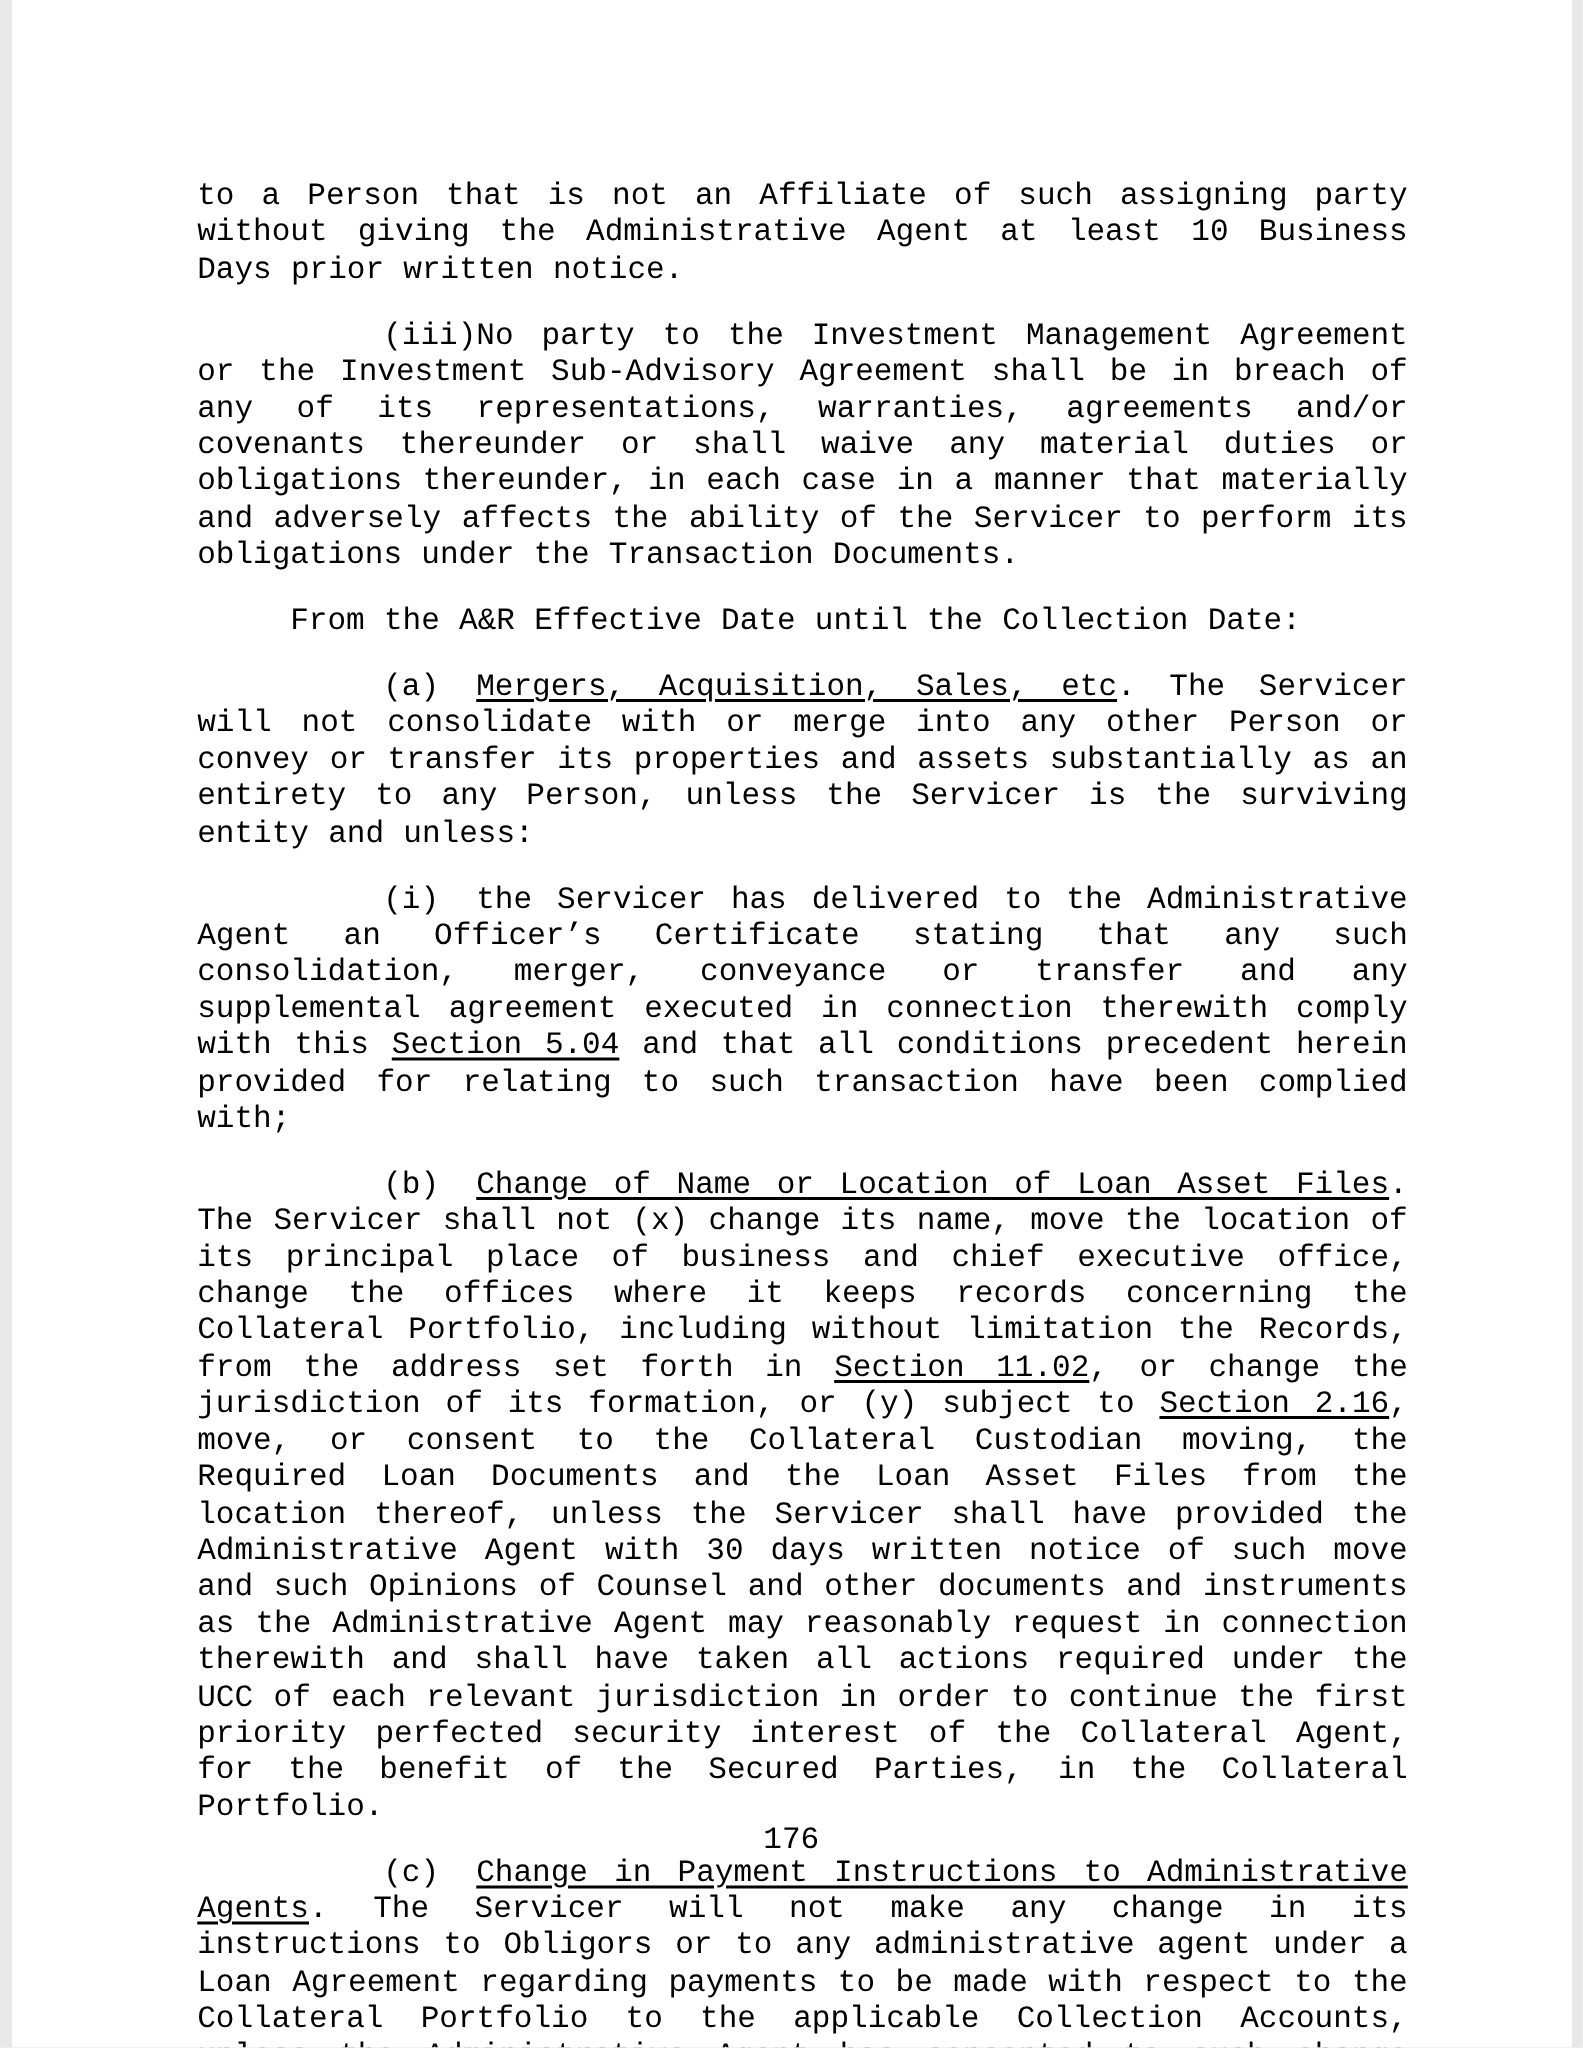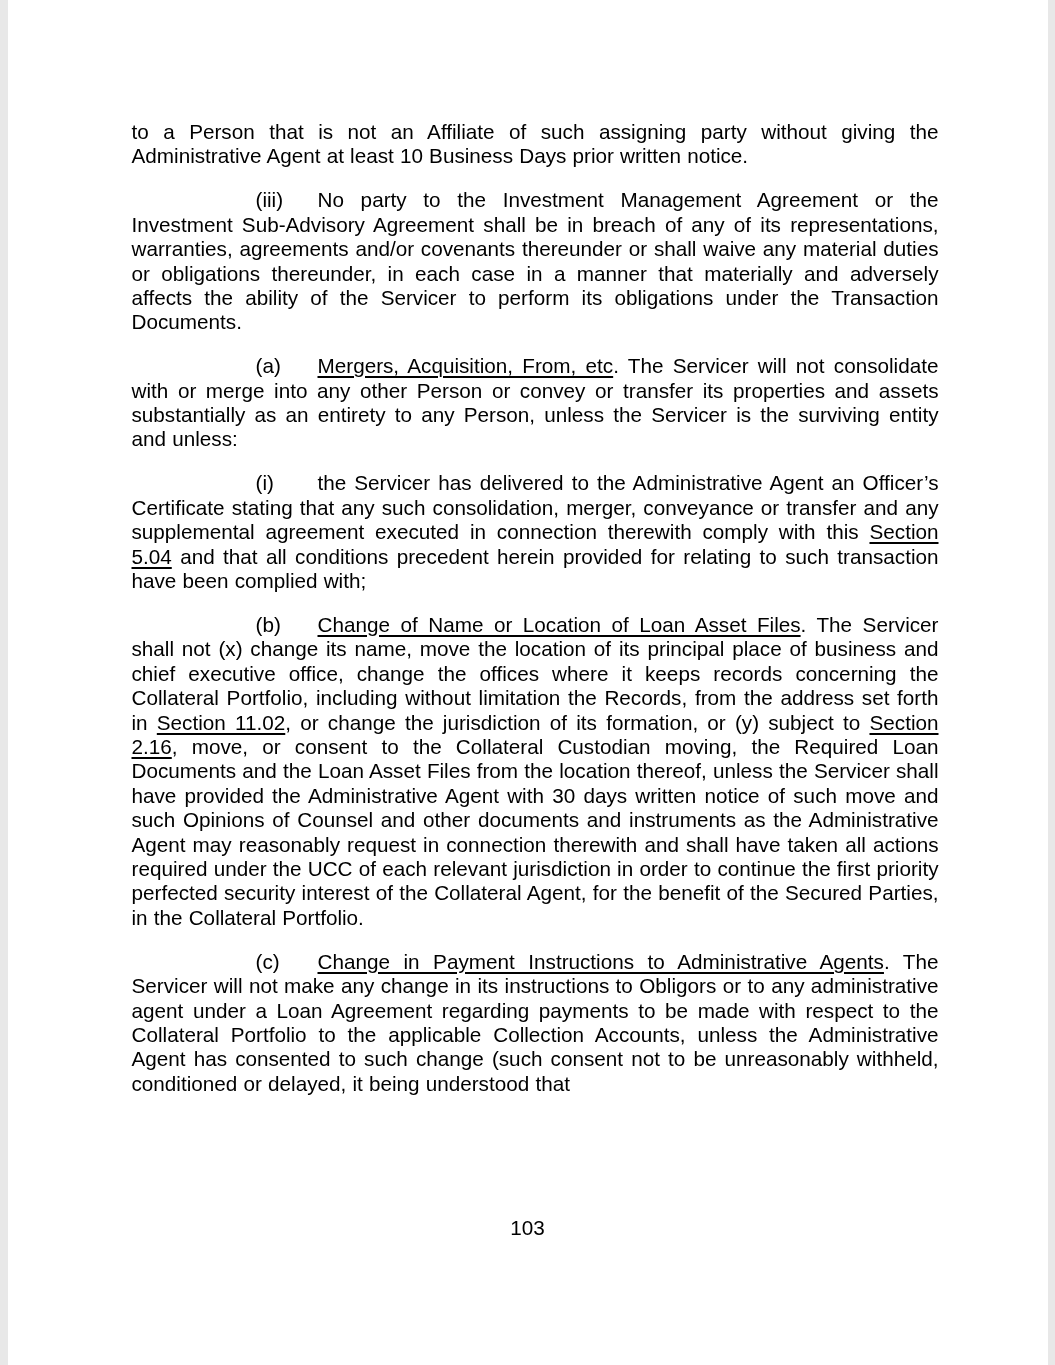--- a/index.html
+++ b/index.html
@@ -3,21 +3,21 @@
 <meta charset="utf-8">
 <style>
   html, body { margin: 0; padding: 0; background: #e8e8e8; }
   .page {
     position: relative;
     width: 1040px;
     height: 1365px;
     background: #ffffff;
     margin: 0 auto;
     overflow: hidden;
-    font-family: Liberation Sans, sans-serif;
+    font-family: Liberation Mono, monospace;
     color: #000000;
   }
   .content {
     position: absolute;
     top: 0; left: 0;
     box-sizing: border-box;
     width: 1055px;
     padding: 120px 124px 0 124px;
   }
   .content p {
@@ -42,19 +42,20 @@
     line-height: 24.4px;
   }
 </style>
 </head>
 <body>
 
 <div class="page">
   <div class="content">
     <p class="ml05"><span>to a Person that is not an Affiliate of such assigning party without giving the Administrative Agent at least 10 Business Days prior written notice.</span></p>
     <p class="ml05 ti10"><span class="marker" style="min-width: 62px;">(iii)</span><span>No party to the Investment Management Agreement or the Investment Sub-Advisory Agreement shall be in breach of any of its representations, warranties, agreements and/or covenants thereunder or shall waive any material duties or obligations thereunder, in each case in a manner that materially and adversely affects the ability of the Servicer to perform its obligations under the Transaction Documents.</span></p>
-    <p class="ti10"><span class="marker" style="min-width: 62px;">(a)</span><span class="u">Mergers, Acquisition, From, etc</span><span>. The Servicer will not consolidate with or merge into any other Person or convey or transfer its properties and assets substantially as an entirety to any Person, unless the Servicer is the surviving entity and unless:</span></p>
+    <p class="ml05 ti05"><span>From the A&amp;R Effective Date until the Collection Date:</span></p>
+    <p class="ti10"><span class="marker" style="min-width: 62px;">(a)</span><span class="u">Mergers, Acquisition, Sales, etc</span><span>. The Servicer will not consolidate with or merge into any other Person or convey or transfer its properties and assets substantially as an entirety to any Person, unless the Servicer is the surviving entity and unless:</span></p>
     <p class="ml05 ti10"><span class="marker" style="min-width: 62px;">(i)</span><span>the Servicer has delivered to the Administrative Agent an Officer’s Certificate stating that any such consolidation, merger, conveyance or transfer and any supplemental agreement executed in connection therewith comply with this </span><span class="u">Section 5.04</span><span> and that all conditions precedent herein provided for relating to such transaction have been complied with;</span></p>
     <p class="ti10"><span class="marker" style="min-width: 62px;">(b)</span><span class="u">Change of Name or Location of Loan Asset Files</span><span>. The Servicer shall not (x) change its name, move the location of its principal place of business and chief executive office, change the offices where it keeps records concerning the Collateral Portfolio, including without limitation the Records, from the address set forth in </span><span class="u">Section 11.02</span><span>, or change the jurisdiction of its formation, or (y) subject to </span><span class="u">Section 2.16</span><span>, move, or consent to the Collateral Custodian moving, the Required Loan Documents and the Loan Asset Files from the location thereof, unless the Servicer shall have provided the Administrative Agent with 30 days written notice of such move and such Opinions of Counsel and other documents and instruments as the Administrative Agent may reasonably request in connection therewith and shall have taken all actions required under the UCC of each relevant jurisdiction in order to continue the first priority perfected security interest of the Collateral Agent, for the benefit of the Secured Parties, in the Collateral Portfolio.</span></p>
     <p class="ti10"><span class="marker" style="min-width: 62px;">(c)</span><span class="u">Change in Payment Instructions to Administrative Agents</span><span>. The Servicer will not make any change in its instructions to Obligors or to any administrative agent under a Loan Agreement regarding payments to be made with respect to the Collateral Portfolio to the applicable Collection Accounts, unless the Administrative Agent has consented to such change (such consent not to be unreasonably withheld, conditioned or delayed, it being understood that</span></p>
   </div>
-  <div class="pageno">103</div>
+  <div class="pageno">176</div>
 </div>
 
 </body></html>

